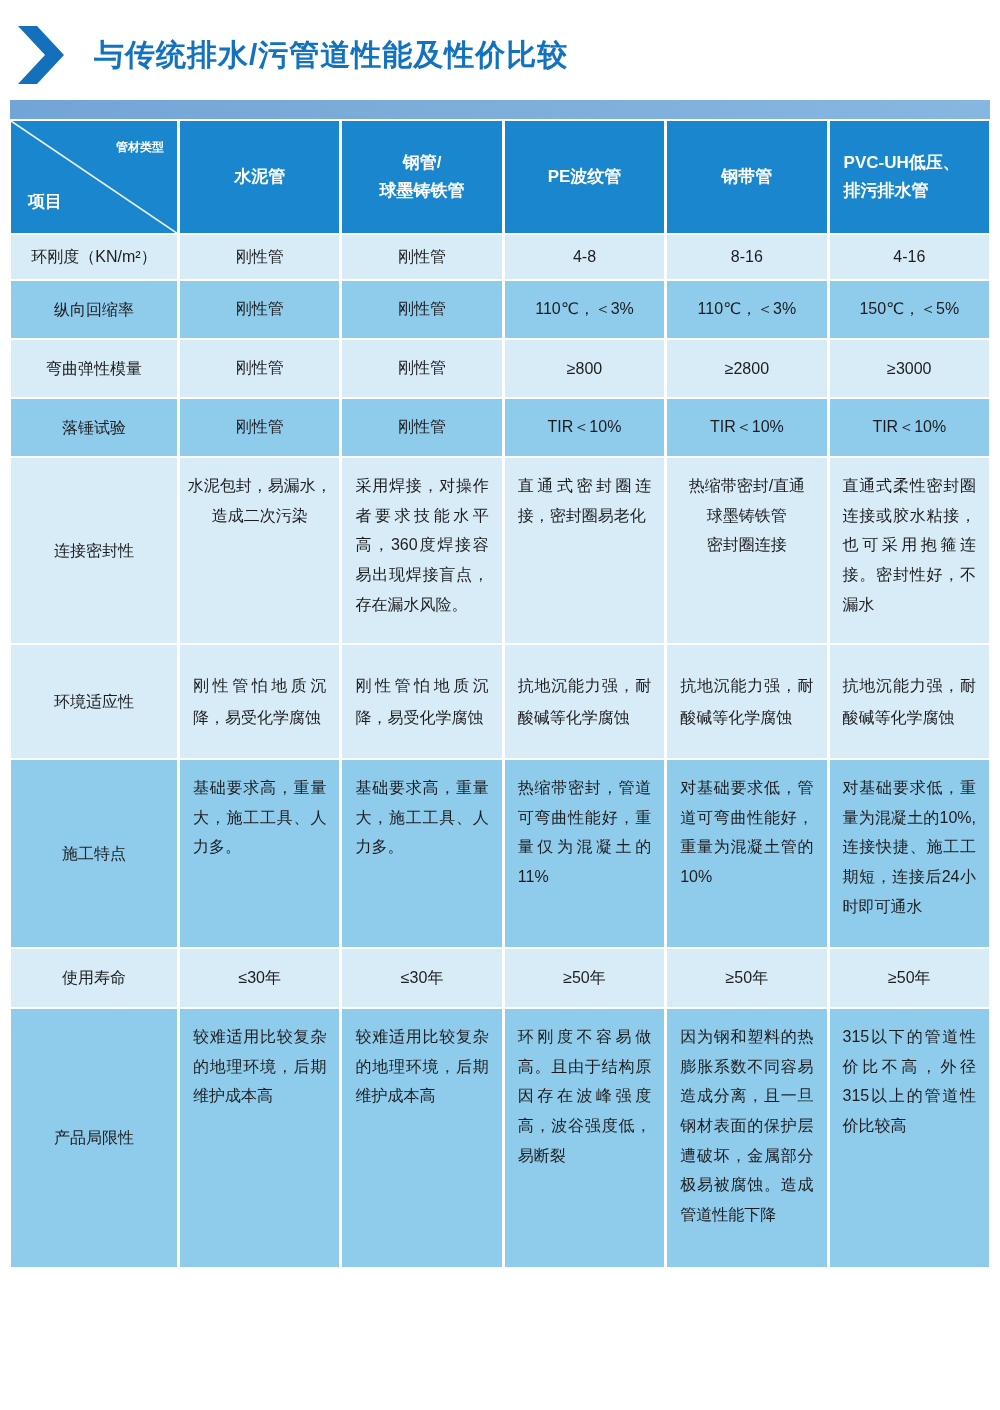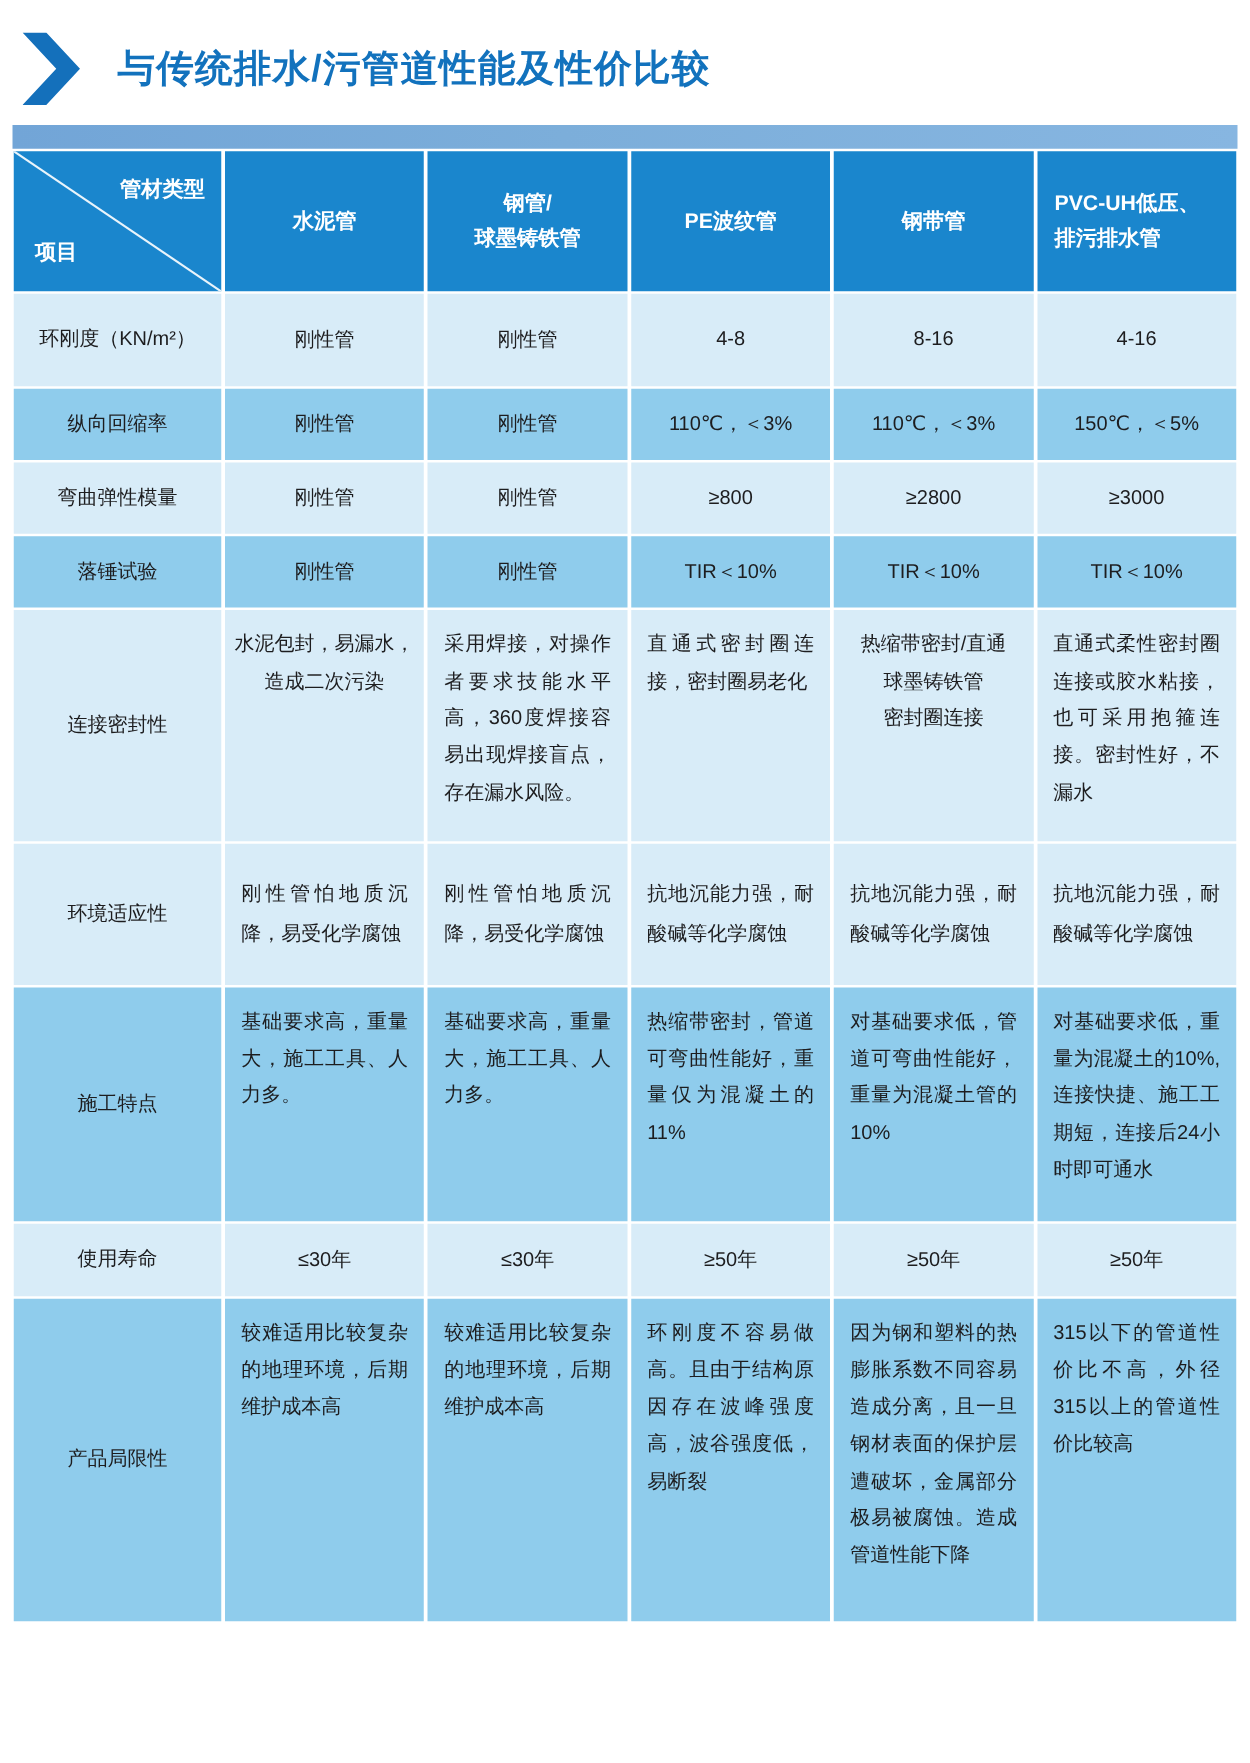--- a/index.html
+++ b/index.html
@@ -28,21 +28,21 @@
   tr.d td{background:var(--row_dark,#8fccec);}
   td.lbl{text-align:center;vertical-align:middle;white-space:pre-line;line-height:1.5;padding:4px;}
   td.cm{text-align:center;vertical-align:middle;padding:4px;}
   td.jt{text-align:justify;vertical-align:top;padding:13px 13px 24px 13px;line-height:1.85;white-space:pre-line;}
   td.jm{text-align:justify;vertical-align:middle;padding:20px 13px;line-height:2.0;white-space:pre-line;}
   td.ct{text-align:center;vertical-align:top;padding:13px 6px 8px 6px;line-height:1.85;white-space:pre-line;}
 
   
   th.corner{position:relative;padding:0;}
   th.corner svg{position:absolute;left:0;top:0;width:100%;height:100%;}
-  .c-tr{position:absolute;top:17px;right:13px;font-size:17px;font-weight:bold;color:#fff;}
+  .c-tr{position:absolute;top:17px;right:13px;font-size:12px;font-weight:bold;color:#fff;}
   .c-bl{position:absolute;bottom:17px;left:17px;font-size:17px;font-weight:bold;color:#fff;}
 </style>
 </head>
 <body>
 
 <div class="page">
 
   <div class="sec-header">
     <svg class="chevron" viewBox="0 0 46 58">
       <polygon points="0,0 19,0 46,29 19,58 0,58 27,29" fill="#1470bb"></polygon>
@@ -74,21 +74,21 @@
       <th>水泥管</th>
           <th>钢管/
 球墨铸铁管</th>
           <th>PE波纹管</th>
           <th>钢带管</th>
           <th class="th-left">PVC-UH低压、
 排污排水管</th>
         </tr>
     </thead>
     <tbody id="tbody">
-        <tr class="l" style="height: 74px;">
+        <tr class="l" style="height: 44px;">
           <td class="lbl">环刚度（KN/m²）</td>
           <td class="cm">刚性管</td>
           <td class="cm">刚性管</td>
           <td class="cm">4-8</td>
           <td class="cm">8-16</td>
           <td class="cm">4-16</td>
         </tr>
         <tr class="d" style="height: 57px; margin-top: 44px;">
           <td class="lbl">纵向回缩率</td>
           <td class="cm">刚性管</td>

